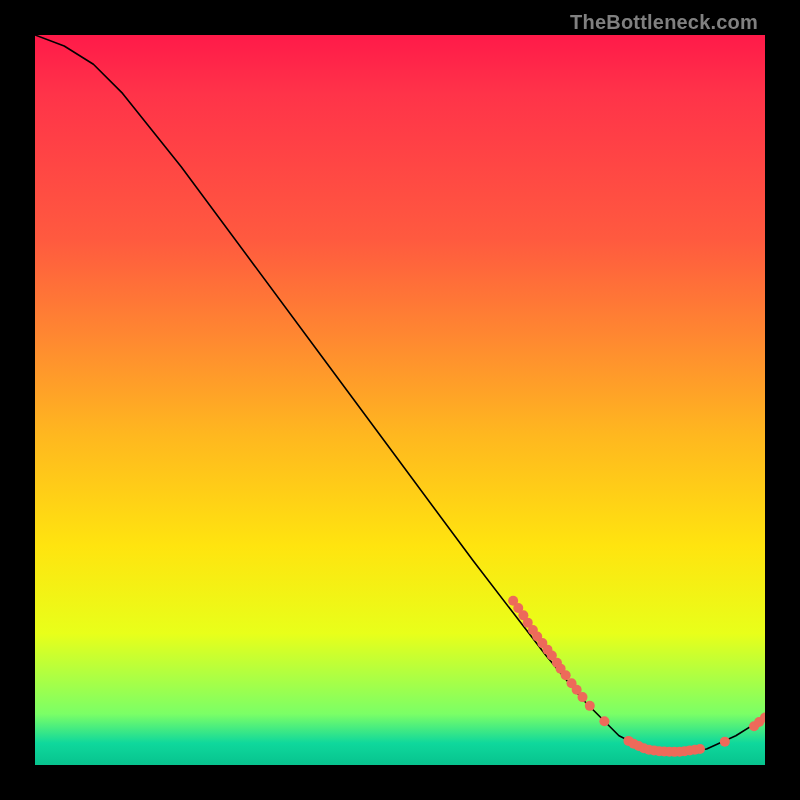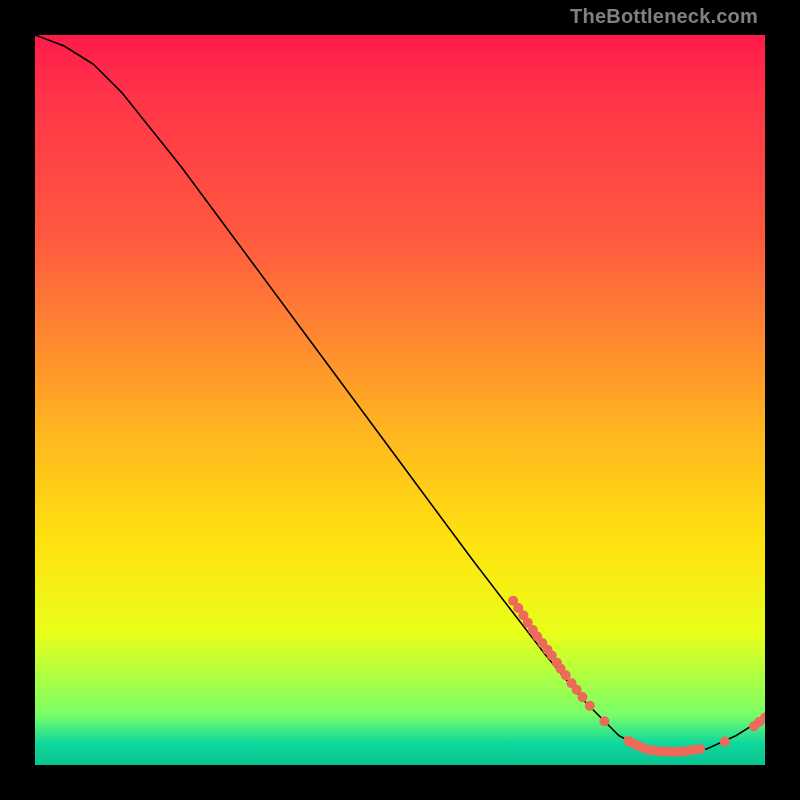--- a/index.html
+++ b/index.html
@@ -31,21 +31,21 @@
       #ffb81f 55%,
       #ffe40f 70%,
       #e8ff1a 82%,
       #7bff66 93%,
       #0fd89c 97%,
       #07c38e 100%
     );
   }
   .watermark {
     position: absolute;
-    top: 6px;
+    top: 12px;
     right: 42px;
     font: 600 20px/1 Arial, Helvetica, sans-serif;
     color: #808080;
     letter-spacing: 0.2px;
     user-select: none;
   }
   svg.curve {
     position: absolute;
     inset: 0;
   }

